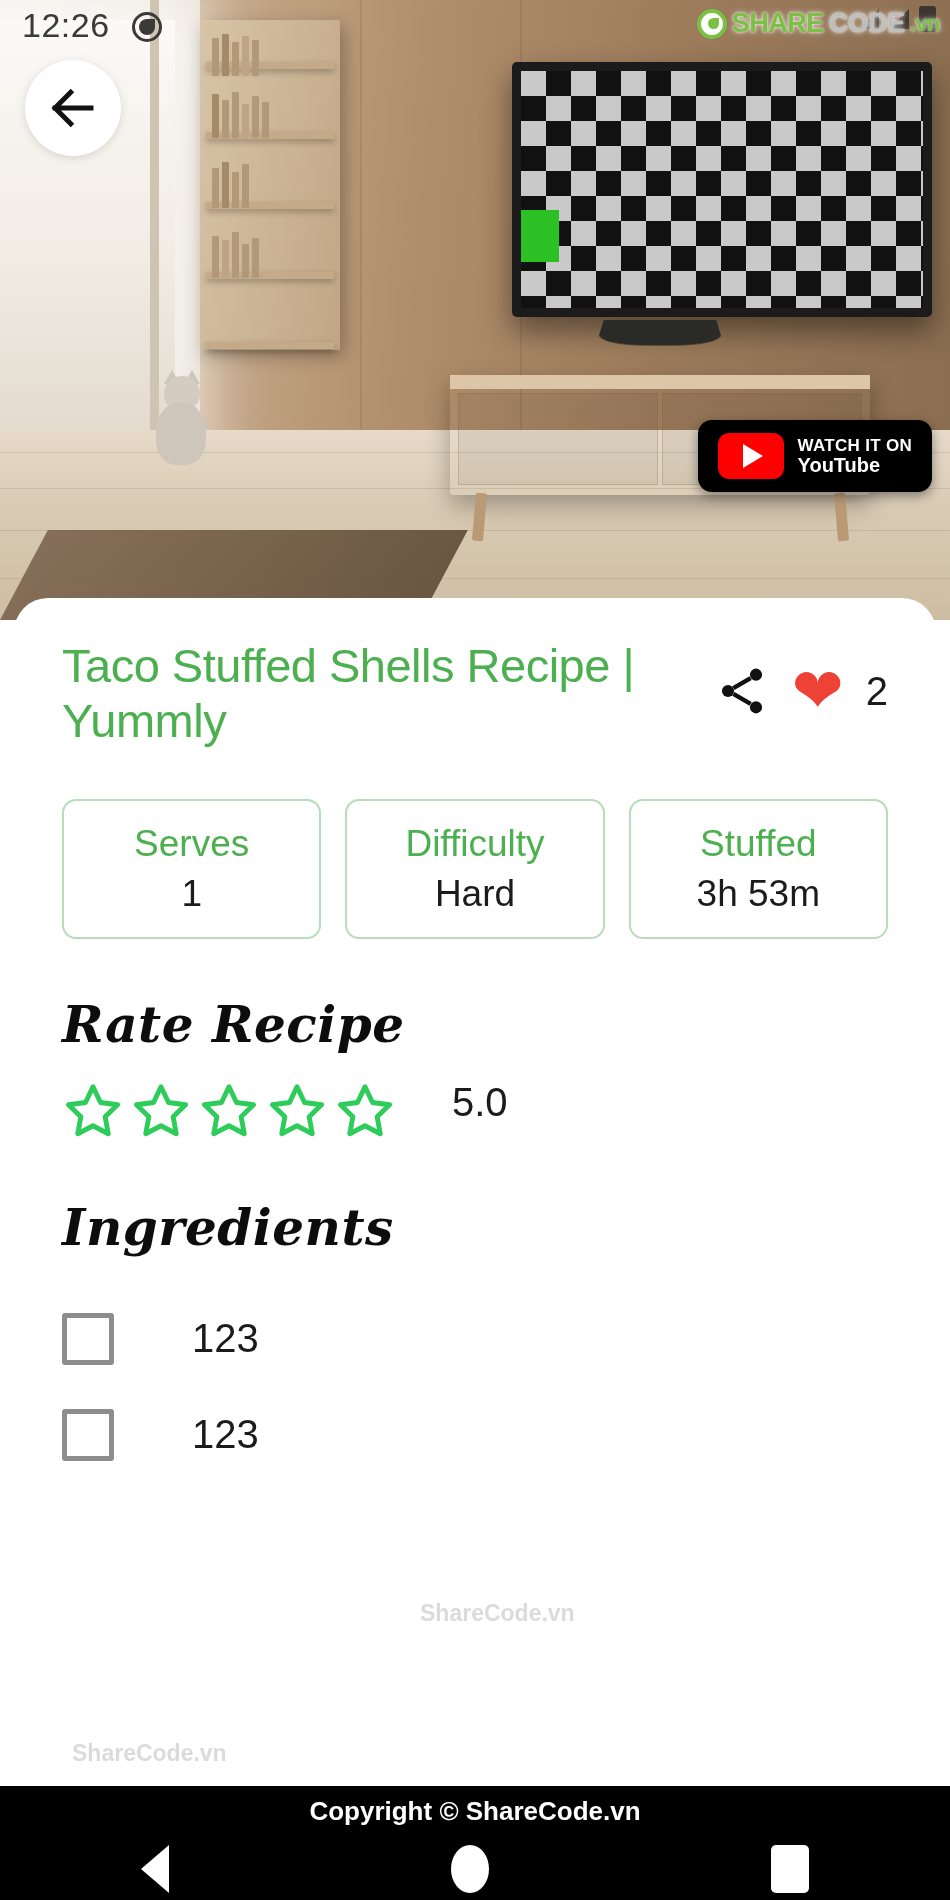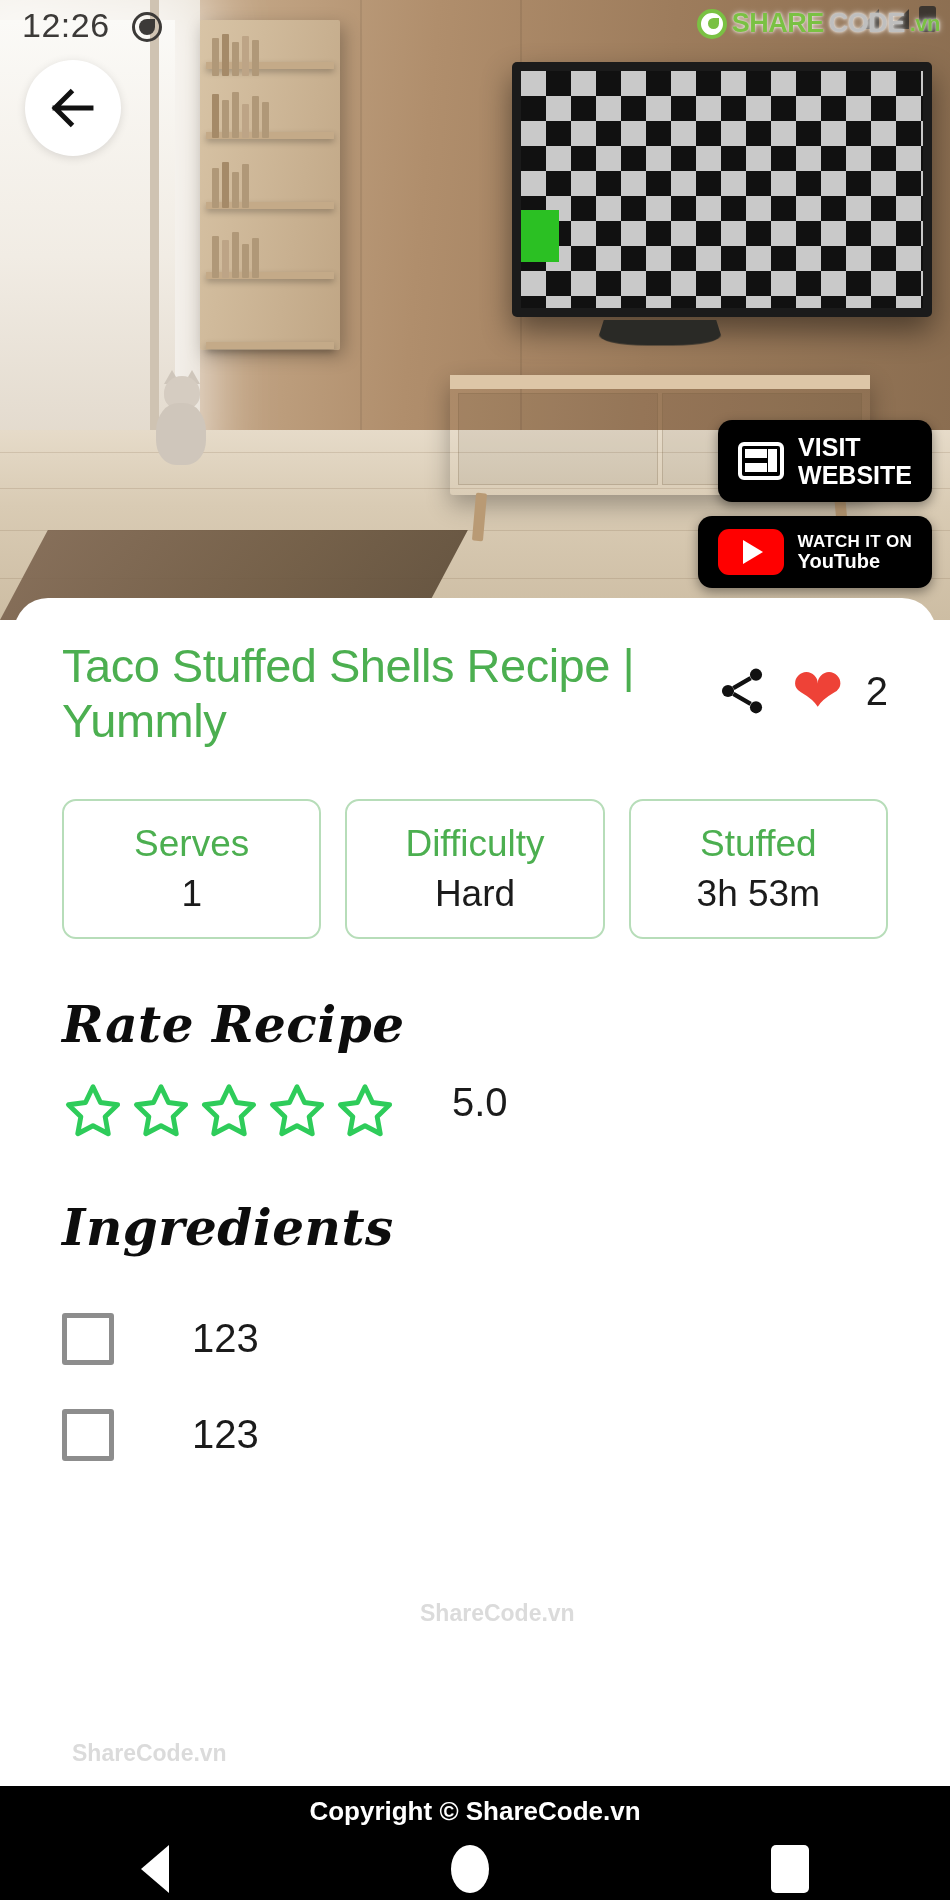--- a/index.html
+++ b/index.html
@@ -265,29 +265,20 @@
   </div>
 
   <div class="back-btn">
     <svg width="54" height="54" viewBox="0 0 24 24">
       <path d="M20 12H4M4 12l7-7M4 12l7 7" fill="none" stroke="#111" stroke-width="2.2" stroke-linecap="square"></path>
     </svg>
   </div>
 
   <div class="ar-actions">
     <div class="ar-btn">
-      <span class="web-icon">
-          <i></i>
-        </span>
-      <span class="ar-btn-label">
-        <span>VISIT</span><br>
-        <span>WEBSITE</span>
-      </span>
-    </div>
-    <div class="ar-btn">
       <span class="yt-icon">
           <span class="yt-tri"></span>
         </span>
       <span>
         <span class="yt-small">WATCH IT ON</span><br>
         <span class="yt-big">YouTube</span>
       </span>
     </div>
   </div>
 

